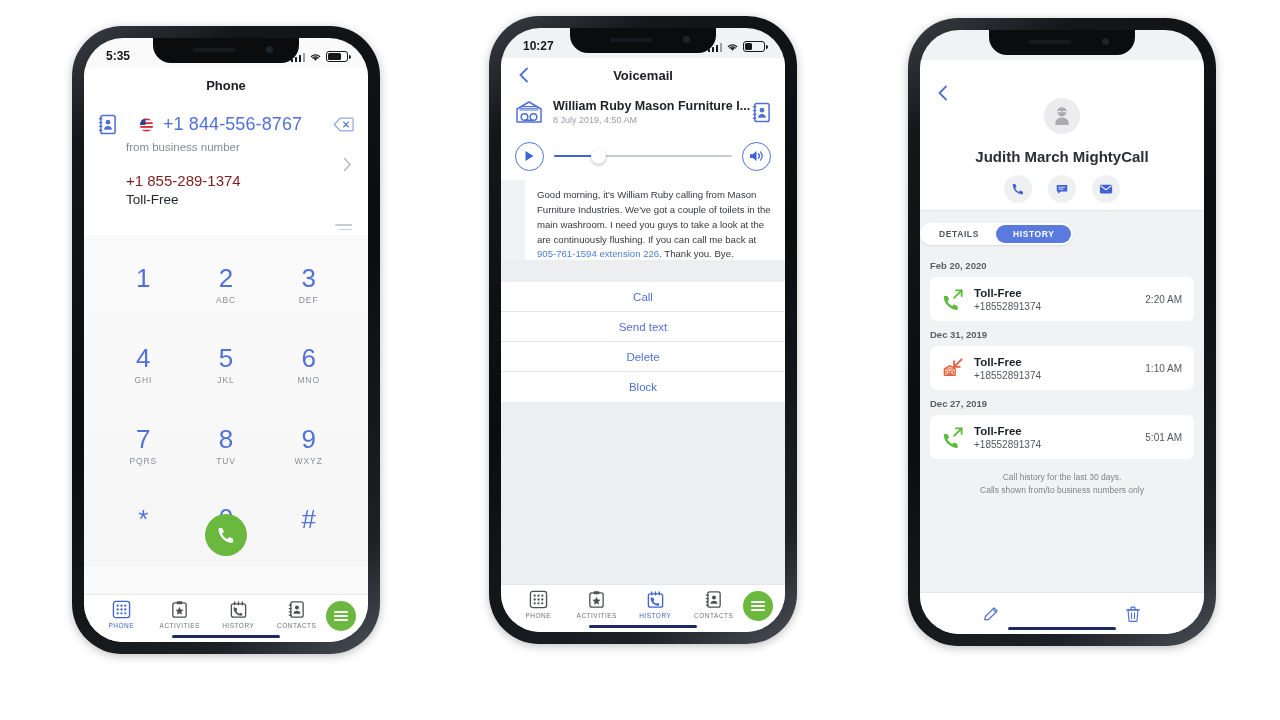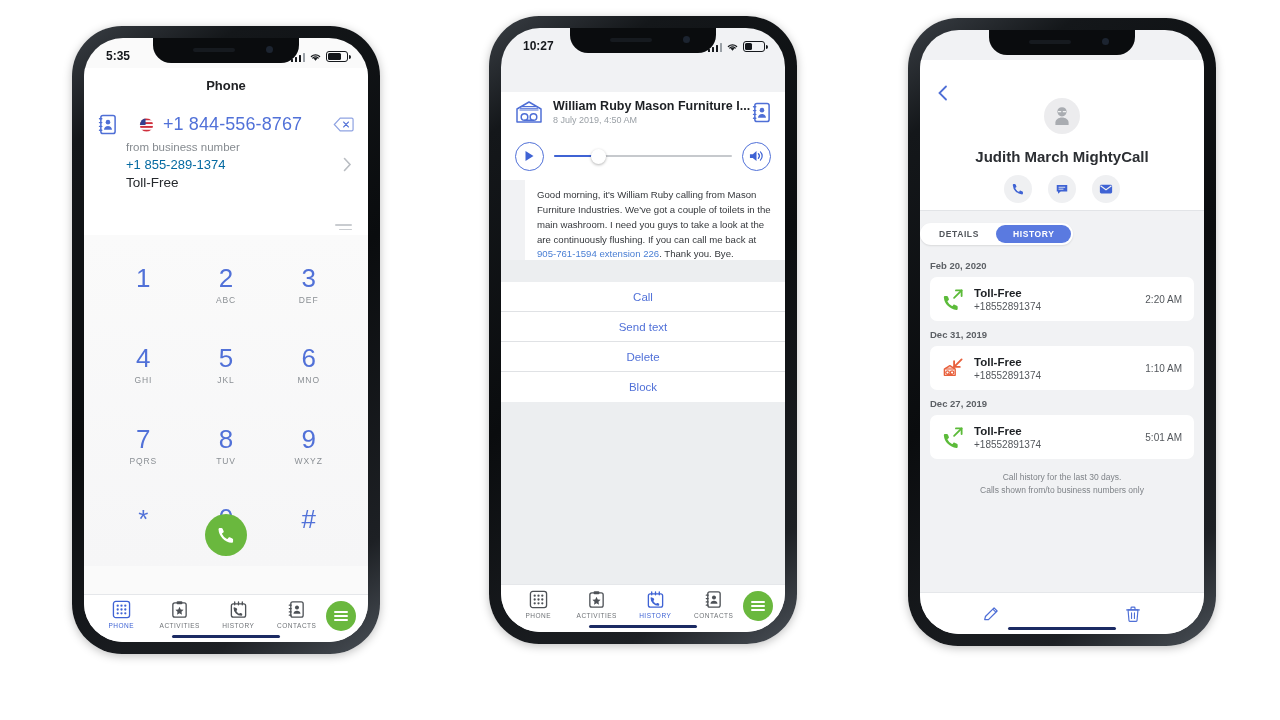--- a/index.html
+++ b/index.html
@@ -78,21 +78,21 @@
   
   .p1 .screen { background:#fafafa; }
   .dial-top { position:absolute; top:64px; left:0; right:0; height:133px; background:#fff; }
   .numrow { display:flex; align-items:center; padding:12px 14px 0 14px;text-align:center; }
   .contacts-btn { width:19px; height:21px; flex:0 0 auto; cursor:pointer; }
   .flag { width:19px; height:14px; margin-left:20px; flex:0 0 auto; border-radius:2px; overflow:hidden;}
   .dialnum { margin-left:7px; font-size:18px; color:#5171d8; letter-spacing:.1px; }
   .bksp { margin-left:auto; width:21px; height:15px; cursor:pointer; }
   .from-block { padding: 6px 14px 0 42px; position:relative; }
   .from-label { font-size:11.5px; color:#868b90; }
-  .from-num { font-size:13px; color:#0369a1; margin-top:3px; line-height:1.35; }
+  .from-num { font-size:15px; color:#7f1d1d; margin-top:18px; line-height:1.35; }
   .from-type { font-size:13.5px; color:#25282c; line-height:1.35; }
   .from-chev { position:absolute; right:16px; top:22px; width:9px; height:15px; }
   .grip { position:absolute; right:16px; bottom:2px; width:17px; }
   .grip span { display:block; height:1.5px; background:#c9ccd0; border-radius:2px; margin-bottom:3px; }
   .grip span:nth-child(2){ width:13px; margin-left:4px; }
 
   .keypad { position:absolute; top:197px; left:0; right:0; bottom:76px;
             background:linear-gradient(#fafafa,#f6f6f7);
             display:grid; grid-template-columns:repeat(3,1fr); grid-template-rows:repeat(4,1fr);
             padding: 10px 18px 0 18px; }
@@ -394,20 +394,26 @@
             <path d="M8 10.6 L5.6 7.9 a3.6 3.6 0 0 1 4.8 0 Z" fill="#15181c"></path>
             <path d="M2.9 5.4 a7.6 7.6 0 0 1 10.2 0" stroke="#15181c" stroke-width="1.5" fill="none" stroke-linecap="round"></path>
             <path d="M4.7 7.3 a5 5 0 0 1 6.6 0" stroke="#15181c" stroke-width="1.5" fill="none" stroke-linecap="round"></path>
           </svg>
           <div class="batt">
               <div class="lvl" style="width:7px"></div>
             </div>
         </div>
       </div>
 
+      <div class="navbar">
+        <svg class="back" viewBox="0 0 18 18">
+          <path d="M12 2.5 L5.5 9 L12 15.5" fill="none" stroke="#4f6fd6" stroke-width="1.8" stroke-linecap="round"></path>
+        </svg>
+        <span>Voicemail</span>
+      </div>
       <div class="hairline" style="top:64px"></div>
 
       <div class="vm-head">
         <svg class="vm-icon" viewBox="0 0 28 24">
           <path d="M2 9 L14 2 L26 9 V22 H2 Z" fill="none" stroke="#4f6fd6" stroke-width="1.5" stroke-linejoin="round"></path>
           <path d="M5.5 6.5h17M5 8.3h18M4.5 10h19" stroke="#4f6fd6" stroke-width="1"></path>
           <circle cx="9.5" cy="17" r="3.3" fill="none" stroke="#4f6fd6" stroke-width="1.5"></circle>
           <circle cx="18.5" cy="17" r="3.3" fill="none" stroke="#4f6fd6" stroke-width="1.5"></circle>
           <path d="M9.5 20.3h9" stroke="#4f6fd6" stroke-width="1.5"></path>
         </svg>

